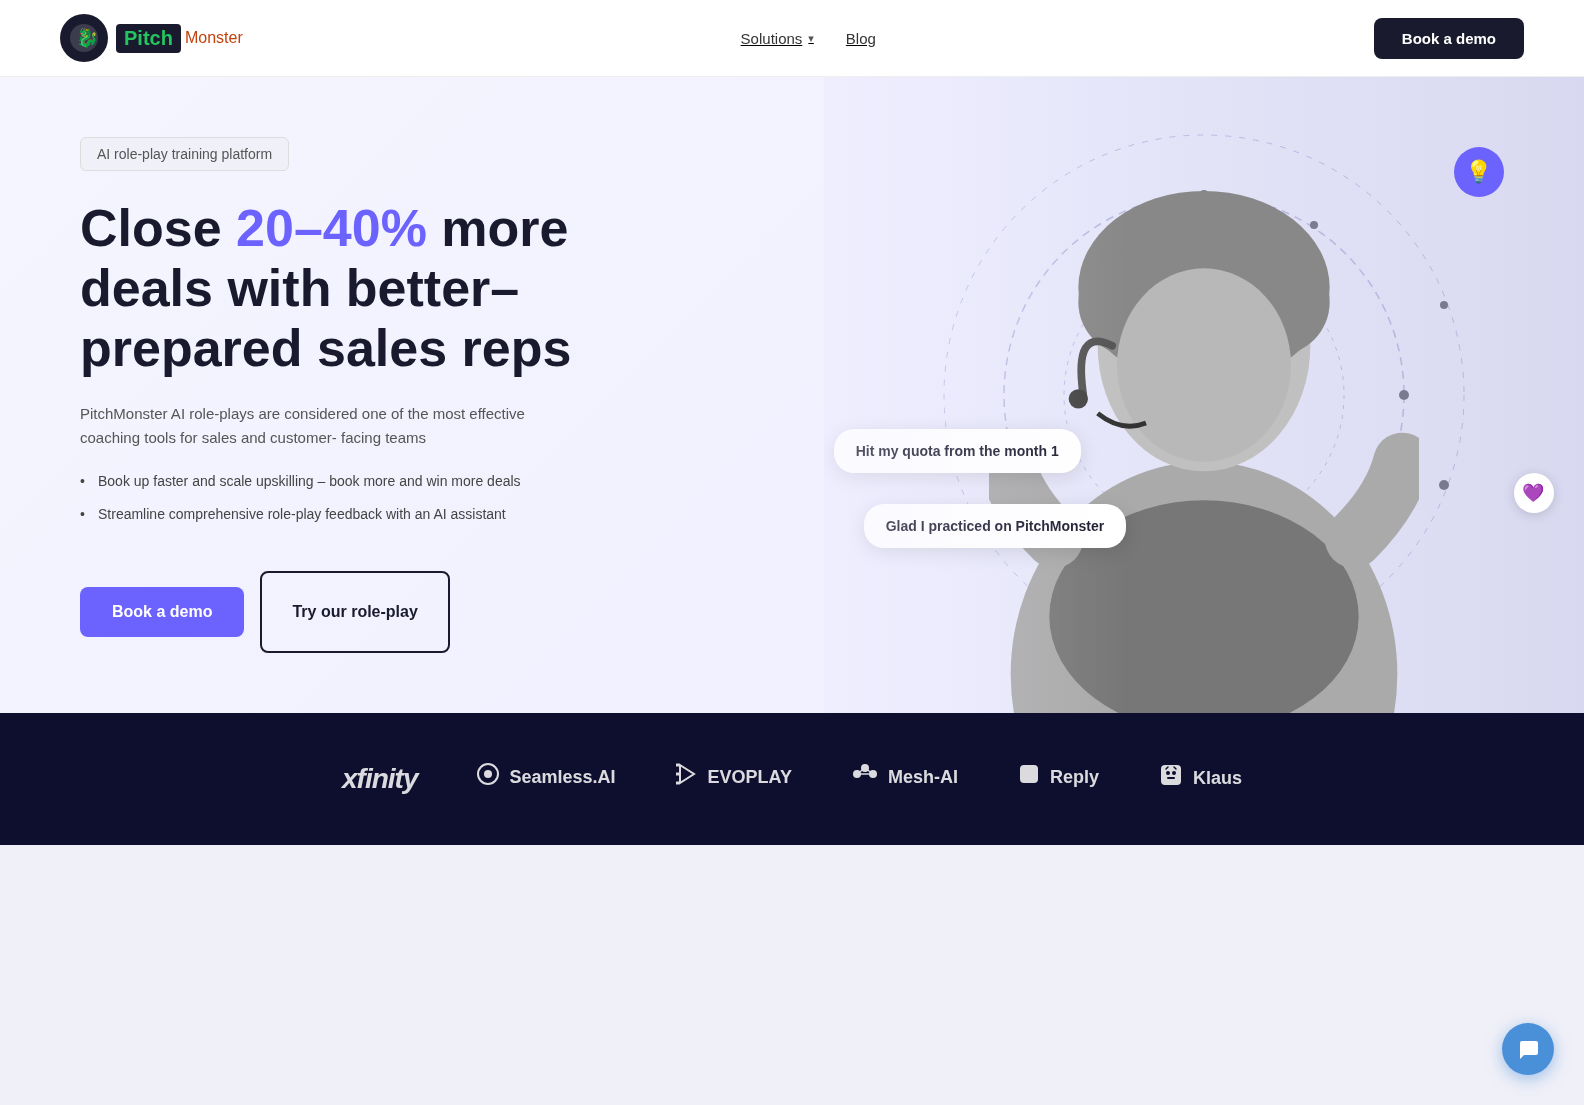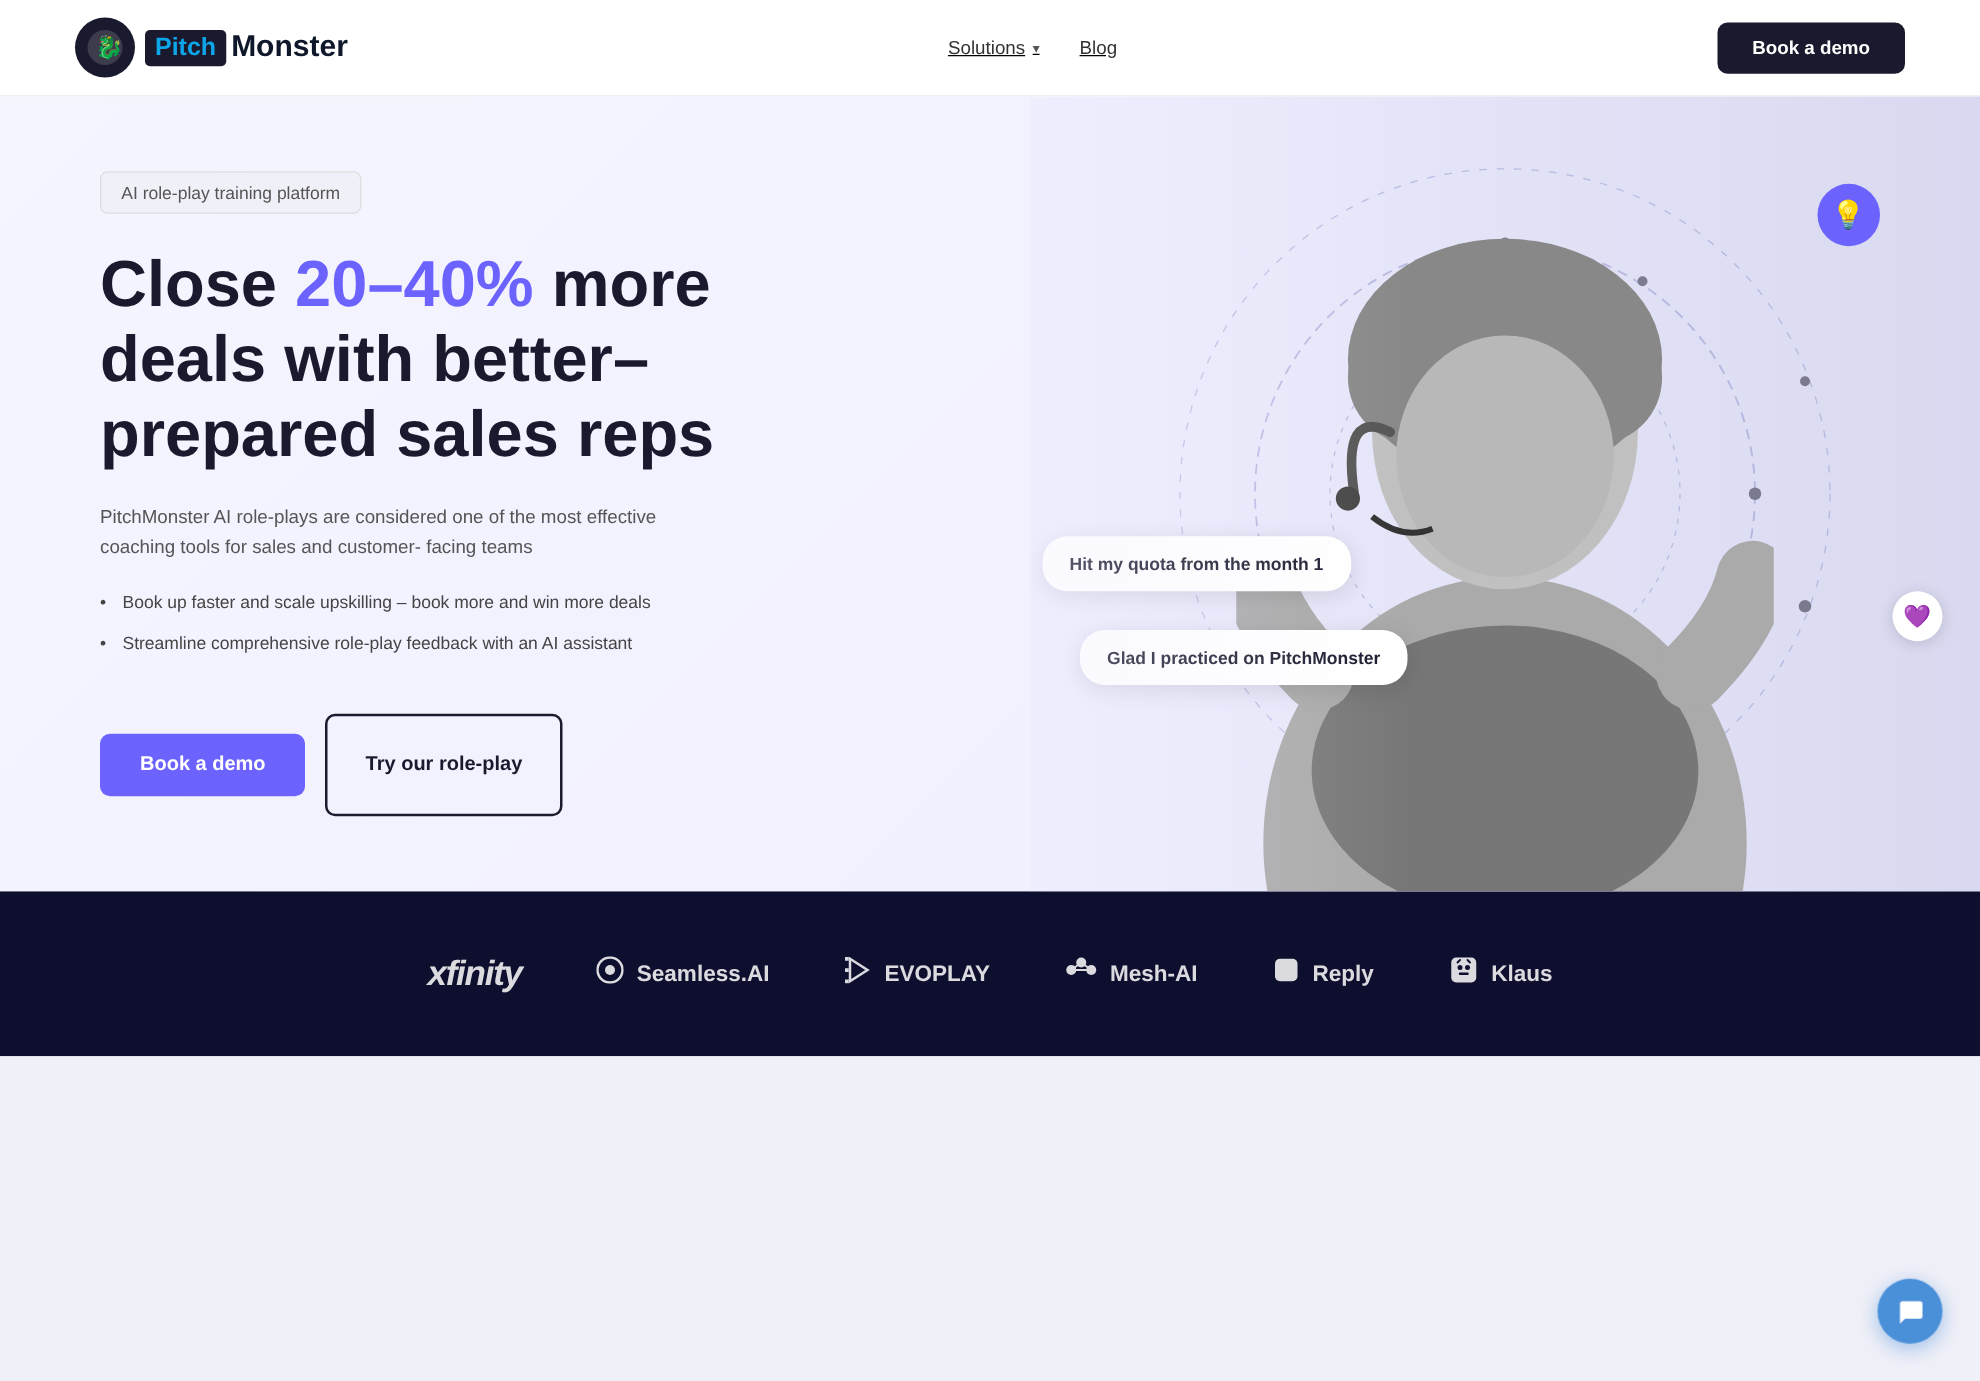--- a/index.html
+++ b/index.html
@@ -15,24 +15,24 @@
     .logo-icon {
       width: 48px; height: 48px;
       background: #1a1a2e; border-radius: 50%;
       display: flex; align-items: center; justify-content: center;
       color: #fff; font-size: 20px;
     }
     .logo-text {
       display: flex; align-items: center; gap: 4px;
     }
     .logo-pitch {
-      background: #1a1a2e; color: #0ea5e9; font-weight: 700; font-size: 20px;
+      background: #1a1a2e; color: #22c55e; font-weight: 700; font-size: 20px;
       padding: 3px 8px; border-radius: 4px;
     }
-    .logo-monster { font-size: 24px; font-weight: 700; color: #0f172a; }
+    .logo-monster { font-size: 16px; font-weight: 400; color: #c2410c; }
 
     .nav { display: flex; align-items: center; gap: 32px; text-decoration: underline; }
     .nav-solutions { display: flex; align-items: center; gap: 6px; font-size: 15px; color: #333; cursor: pointer; }
     .nav-blog { font-size: 15px; color: #333; cursor: pointer; }
     .chevron { font-size: 11px; color: #555; }
 
     .book-demo-btn-header {
       background: #1a1a2e; color: #fff; border: none;
       padding: 12px 28px; border-radius: 8px; font-size: 15px; font-weight: 600;
       cursor: pointer;
@@ -104,21 +104,21 @@
     }
     .float-icon.heart {
       bottom: 200px; right: 20px; width: 40px; height: 40px;
       background: #fff; color: #6c63ff; font-size: 18px;
       box-shadow: 0 2px 12px rgba(0,0,0,0.15);
     }
 
     
     .logos-section {
       background: #0e0e2e; padding: 50px 86px;
-      display: flex; align-items: center; justify-content: center; gap: 60px;
+      display: flex; align-items: flex-start; justify-content: center; gap: 60px;
       flex-wrap: wrap;
     }
     .logo-partner {
       display: flex; align-items: center; gap: 10px;
       color: #fff; font-size: 18px; font-weight: 600; opacity: 0.85;
     }
     .logo-partner-icon {
       font-size: 24px; color: #fff;
     }
 

